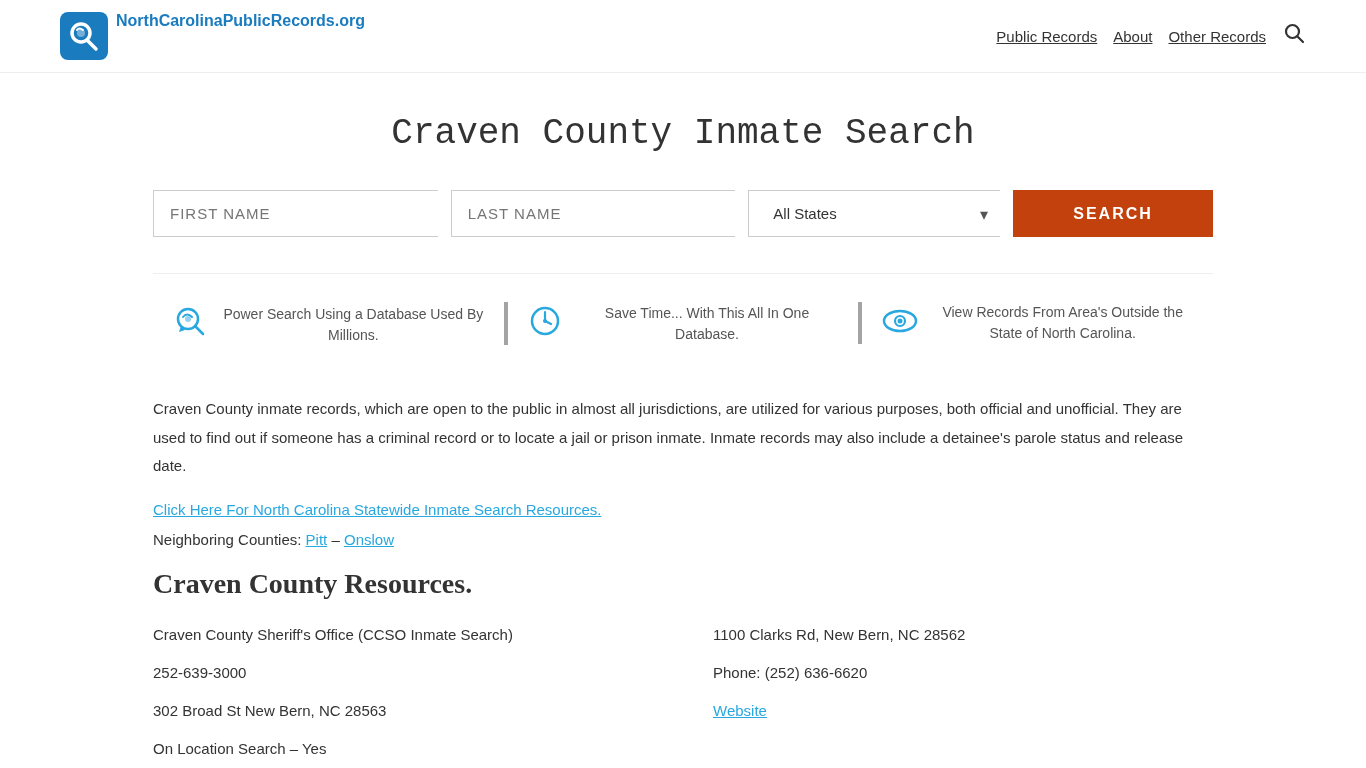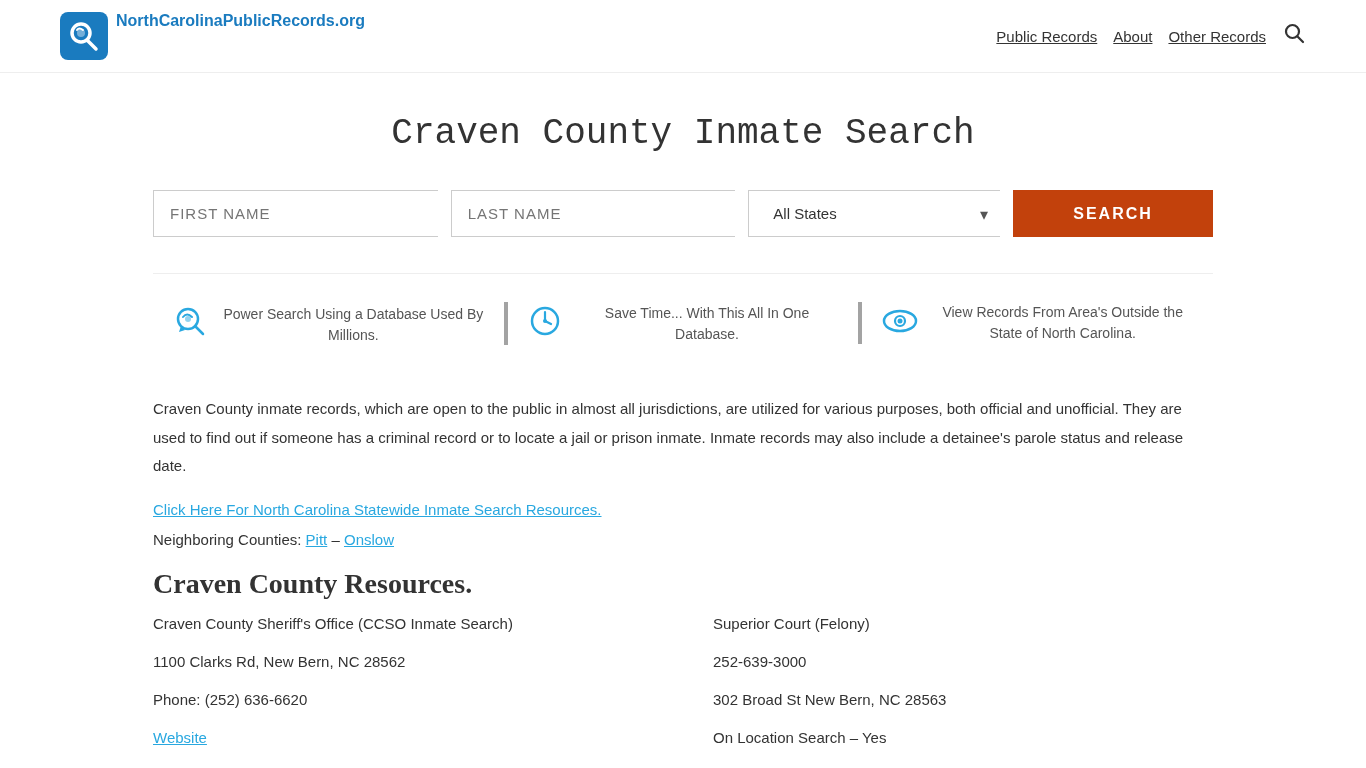--- a/index.html
+++ b/index.html
@@ -183,21 +183,21 @@
       color: #333;
       margin-bottom: 20px;
       margin-top: 8px;
     }
 
     
     .resources-title {
       font-size: 28px;
       font-weight: bold;
       color: #333;
-      margin-bottom: 8px;
+      margin-bottom: 19px;
       font-family: Georgia, serif;
     }
 
     .resources-grid {
       display: grid;
       grid-template-columns: 1fr 1fr;
       gap: 6px 60px;
       font-family: Arial, sans-serif;
       font-size: 15px;
       color: #333;
@@ -295,21 +295,20 @@
     <span>Neighboring Counties:</span>
     <a class="link-blue" href="#">Pitt</a>
     <span> – </span>
     <a class="link-blue" href="#">Onslow</a>
   </p>
 
   <h2 class="resources-title">Craven County Resources.</h2>
 
   <div class="resources-grid">
     <div class="resource-item">Craven County Sheriff's Office (CCSO Inmate Search)</div>
-    <div class="resource-item">Superior Court (Felony)</div>
     <div class="resource-item">1100 Clarks Rd, New Bern, NC 28562</div>
     <div class="resource-item">252-639-3000</div>
     <div class="resource-item">Phone: (252) 636-6620</div>
     <div class="resource-item">302 Broad St New Bern, NC 28563</div>
     <div class="resource-item">
       <a class="link-blue" href="#">Website</a>
     </div>
     <div class="resource-item">On Location Search – Yes</div>
   </div>
 

